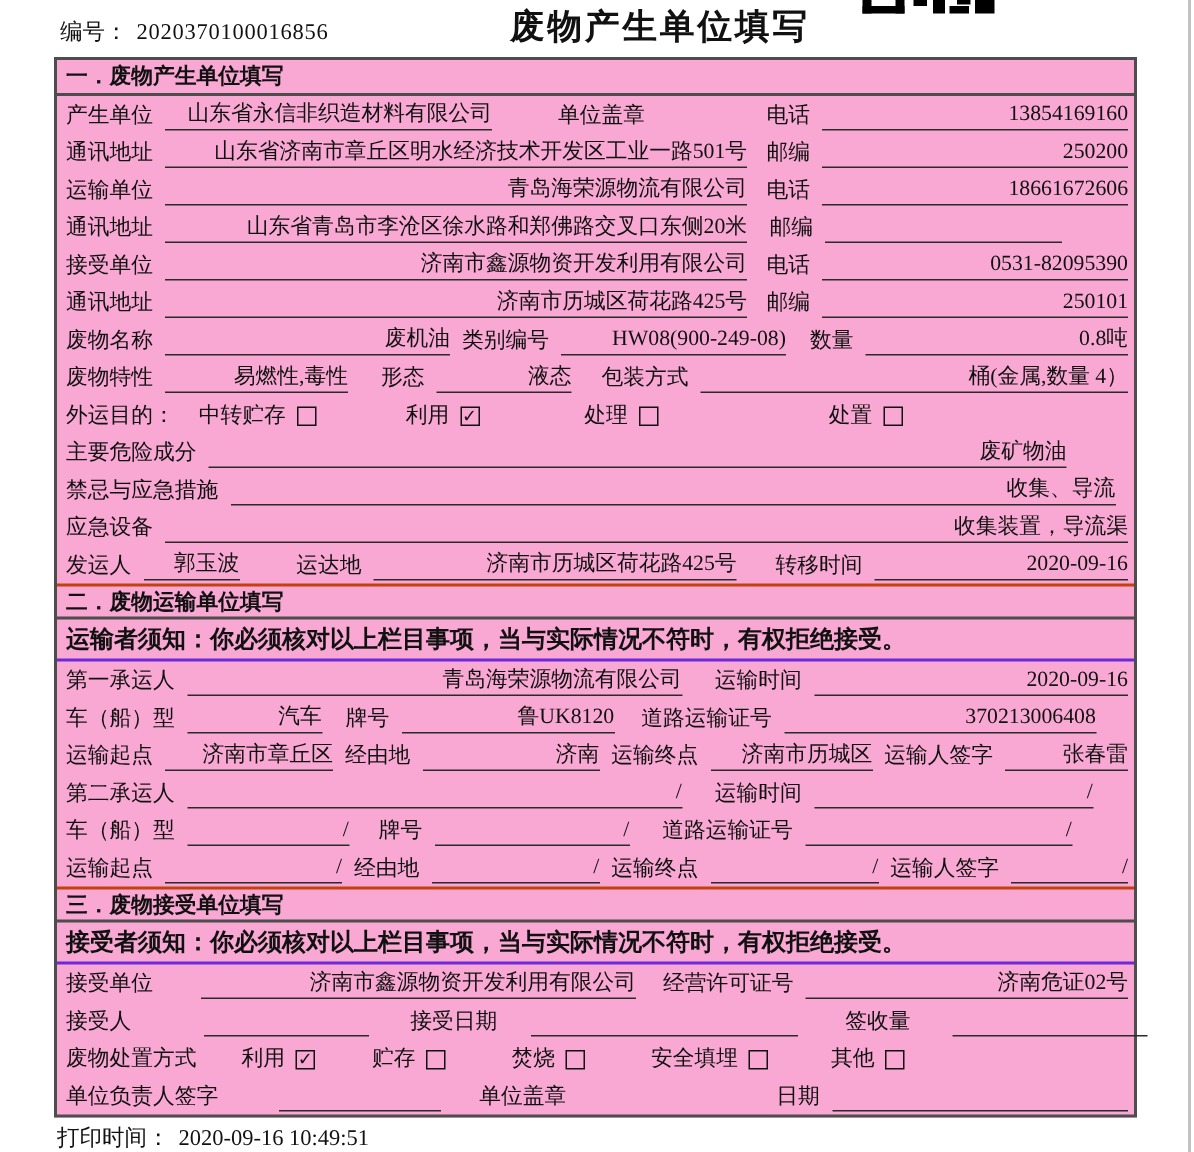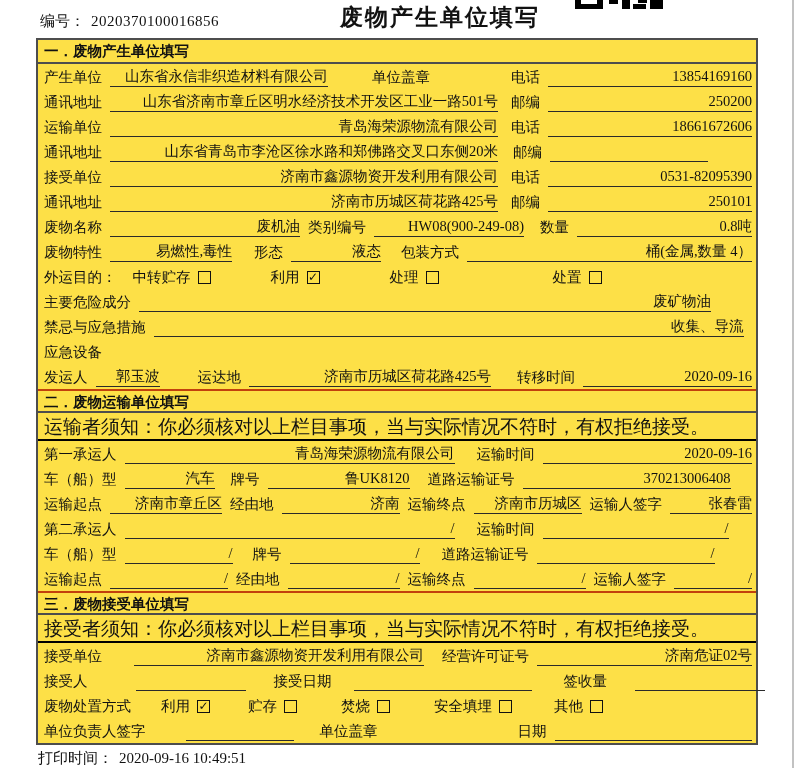--- a/index.html
+++ b/index.html
@@ -32,32 +32,32 @@
   .qr .b1 { left:34px; top:0; width:9px; height:4px; }
   .qr .b2 { left:47px; top:0; width:8px; height:9px; }
   .qr .b3 { left:58px; top:4px; width:13px; height:5px; }
   .qr .b4 { left:63px; top:0; width:9px; height:3px; }
   .qr .b5 { left:75px; top:0; width:13px; height:9px; }
 
   
   .form {
     position:absolute; left:36px; top:38px; width:722px;
     border:2px solid #4d4d4d;
-    background:#fde047;
+    background:#f9a8d4;
   }
   .sec-title {
     height:24px; line-height:23px; padding-left:6px;
     font-family:"Liberation Sans","DejaVu Sans",sans-serif;
     font-weight:bold; font-size:14.5px;
     border-top:2px solid #c2410c; border-bottom:2px solid #4d4d4d;
   }
   .sec-title.first { border-top:none; }
   .note-row {
     height:28px; line-height:27px; padding-left:6px;
-    font-size:19px; border-bottom:2px solid #000000;
+    font-size:16px; border-bottom:2px solid #6d28d9;font-weight:bold;
   }
   .row {
     display:flex; align-items:flex-end; column-gap:8px;
     height:25px; padding:0 4px 2px 6px; font-size:14.5px;
   }
   .lbl { white-space:nowrap; flex-shrink:0; line-height:19px; }
   .u {
     display:inline-block; border-bottom:1.2px solid #2a2a2a;
     height:20px; line-height:19px; white-space:nowrap; overflow:hidden;
     padding-left:6px; flex-shrink:0;text-align:right;
@@ -184,20 +184,21 @@
       <span class="u" style="width:572px">废矿物油</span>
     </div>
 
     <div class="row">
       <span class="lbl">禁忌与应急措施</span>
       <span class="u" style="width:590px">收集、导流</span>
     </div>
 
     <div class="row">
       <span class="lbl">应急设备</span>
+      <span class="u grow">收集装置，导流渠</span>
     </div>
 
     <div class="row">
       <span class="lbl">发运人</span>
       <span class="u" style="width:64px">郭玉波</span>
       <span class="lbl" style="margin-left:30px">运达地</span>
       <span class="u" style="width:242px">济南市历城区荷花路425号</span>
       <span class="lbl" style="margin-left:18px">转移时间</span>
       <span class="u grow">2020-09-16</span>
     </div>

